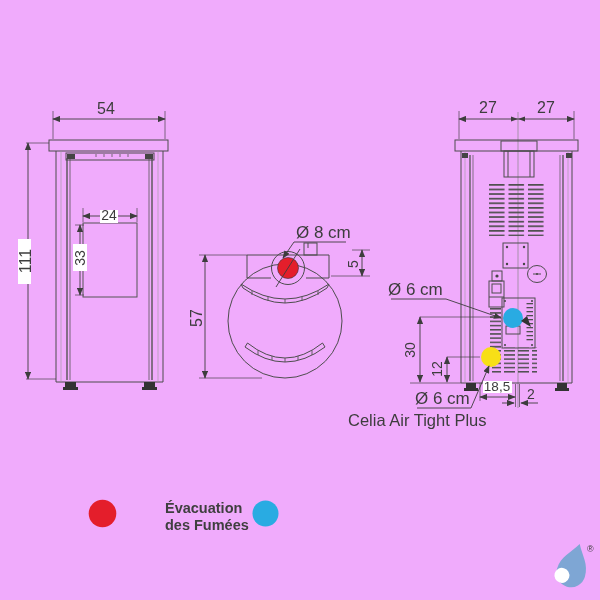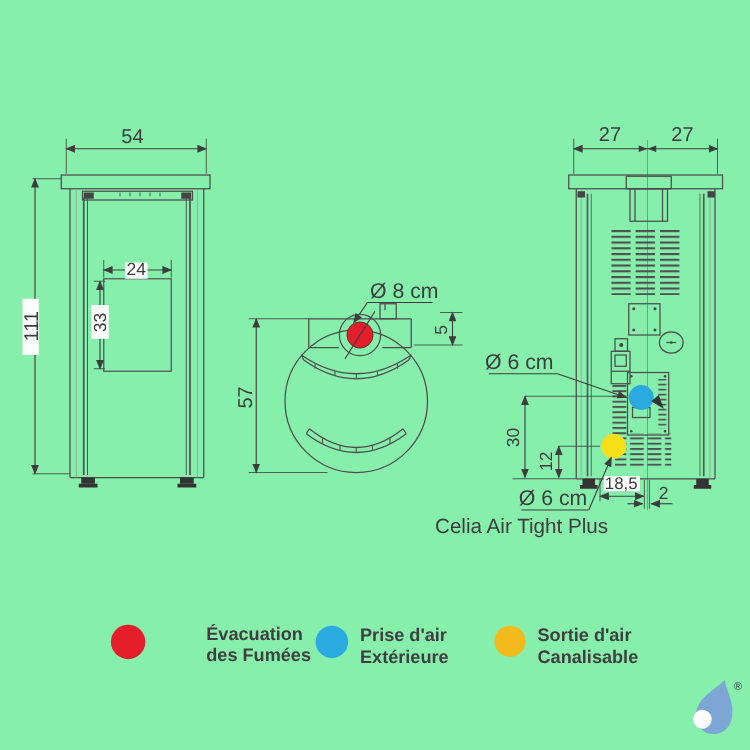--- a/index.html
+++ b/index.html
@@ -1,17 +1,17 @@
 <!DOCTYPE html>
 <html><head>
 <meta charset="utf-8">
 <style>
   html,body{margin:0;padding:0;background:#fff;width:600px;height:600px;overflow:hidden;
     font-family:"Liberation Sans",sans-serif;}
-  #stage{position:relative;width:600px;height:600px;background:#86efac;}
+  #stage{position:relative;width:600px;height:600px;background:#f0abfc;}
   svg text{font-family:"Liberation Sans",sans-serif;fill:#3d3d3d;}
   .ln{stroke:#4d4d4d;fill:none;stroke-width:1;}
   .lt{stroke:#9a9a9a;fill:none;stroke-width:.6;}
   .dk{stroke:#555;fill:none;}
   .ext{stroke:#3d3d3d;stroke-width:.65;fill:none;}
   .dim{stroke:#3d3d3d;stroke-width:.9;fill:none;marker-start:url(#arr);marker-end:url(#arr);}
   .lead{stroke:#3d3d3d;stroke-width:.9;fill:none;}
   .t16{font-size:16px;} .t14{font-size:14px;} .t13{font-size:13.5px;} .t17{font-size:17px;}
   .legend{position:absolute;left:0;top:0;width:600px;height:60px;}
   .legend-item{position:absolute;display:flex;align-items:flex-start;gap:9px;}
@@ -216,33 +216,20 @@
     </svg>
     <div class="legend-text">
       <div>Évacuation</div>
       <div>des Fumées</div>
     </div>
   </div>
   <div class="legend-item" style="left:252px;top:500px;">
     <svg width="27" height="27">
       <circle cx="13.5" cy="13.5" r="13" fill="#29abe2"></circle>
     </svg>
-    <div class="legend-text">
-      <div>Prise d'air</div>
-      <div>Extérieure</div>
-    </div>
-  </div>
-  <div class="legend-item" style="left:395px;top:500px;">
-    <svg width="26" height="26">
-      <circle cx="13" cy="13" r="12.5" fill="#f2ba1c"></circle>
-    </svg>
-    <div class="legend-text">
-      <div>Sortie d'air</div>
-      <div>Canalisable</div>
-    </div>
   </div>
 </div>
 
 
 <div class="logo">
   <svg width="48" height="58" viewBox="0 0 48 58">
     <g transform="rotate(16 23 32)">
       <path d="M23 4 C29 15 37 21 37 34 A14.5 14.5 0 1 1 8 34 C8 21 17 15 23 4 Z" fill="#7ea6d4"></path>
       <circle cx="14.5" cy="39" r="7.5" fill="#fff"></circle>
     </g>

